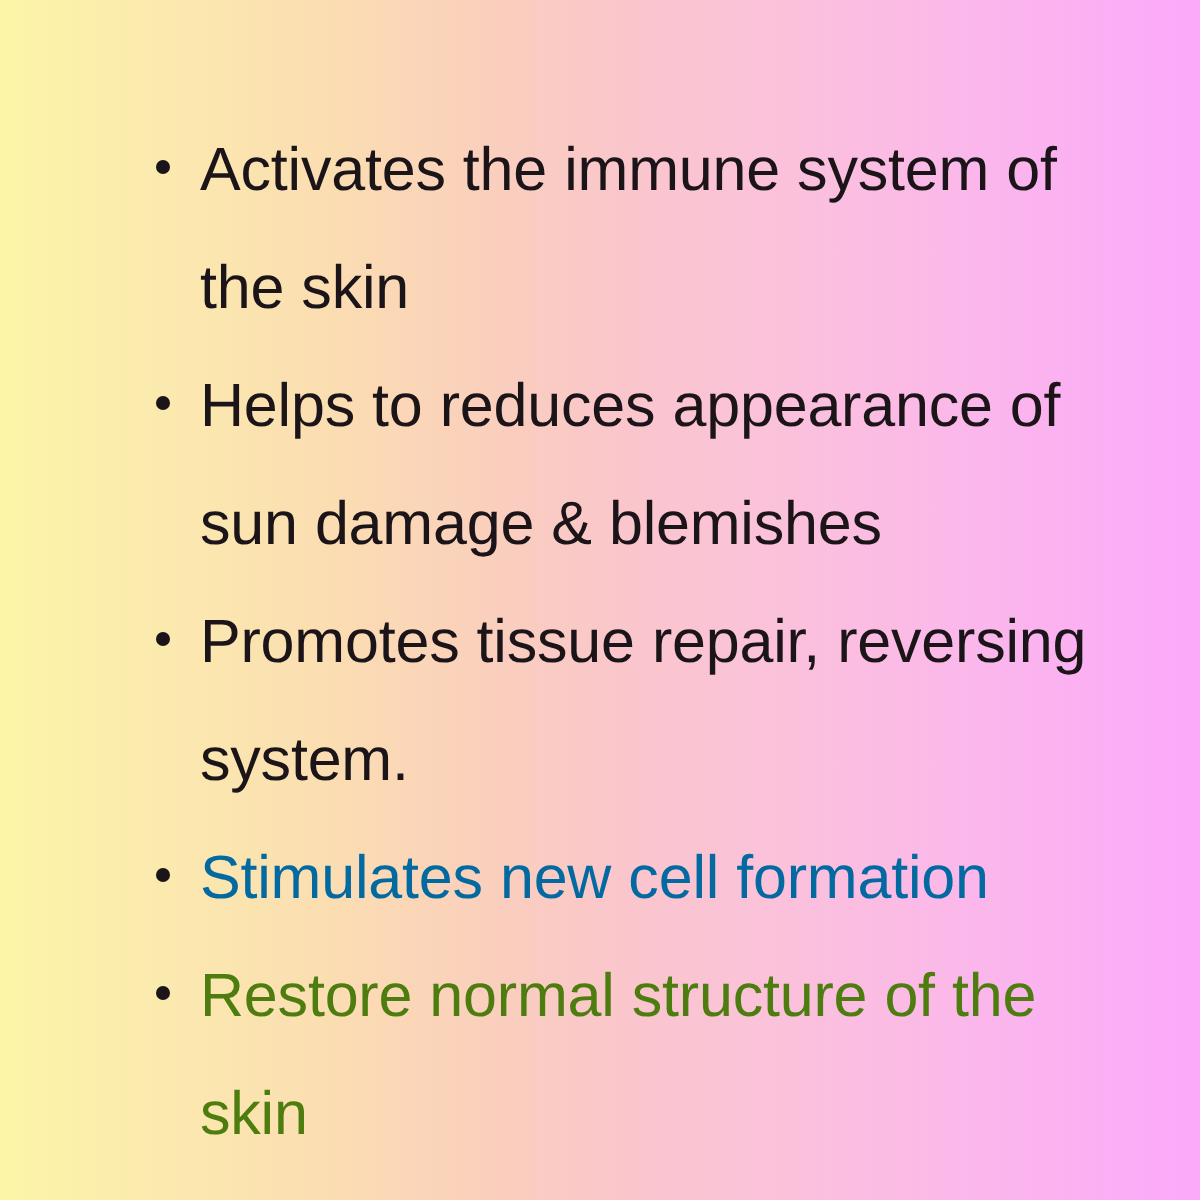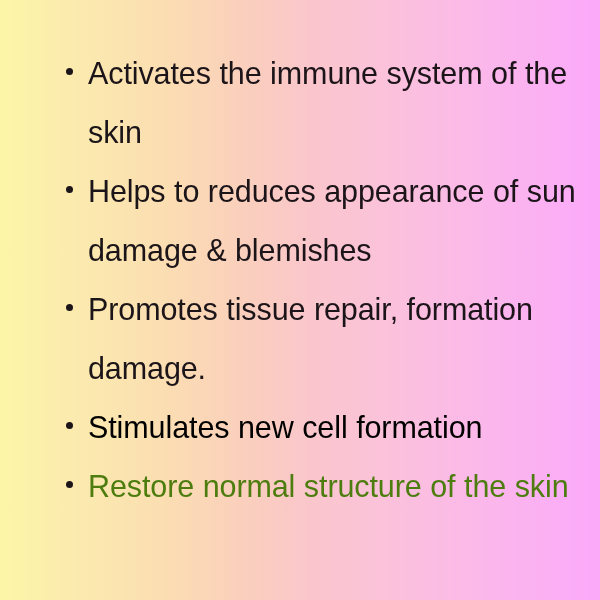--- a/index.html
+++ b/index.html
@@ -25,21 +25,21 @@
   #gradient-layer {
     position: absolute;
     inset: 0;
     z-index: 0;
   }
 
   #benefits-list {
     position: relative;
     z-index: 1;
     list-style: none;
-    margin: 0;
+    margin: 12px;
     padding: 12px;
     padding-top: 44px;
     padding-left: 66px;
     padding-right: 20px;
   }
 
   .benefit-item {
     position: relative;
     display: block;
     color: #1b1418;
@@ -79,24 +79,24 @@
       <span class="benefit-text">Activates the immune system of the skin</span>
     </li>
 
     <li class="benefit-item" style="color: rgb(27, 20, 24);">
       <span class="bullet-icon" style="background: rgb(27, 20, 24);"></span>
       <span class="benefit-text">Helps to reduces appearance of sun damage &amp; blemishes</span>
     </li>
 
     <li class="benefit-item" style="color: rgb(27, 20, 24);">
       <span class="bullet-icon" style="background: rgb(27, 20, 24);"></span>
-      <span class="benefit-text">Promotes tissue repair, formation damage.</span>
+      <span class="benefit-text">Promotes tissue repair, reversing system.</span>
     </li>
 
-    <li class="benefit-item" style="color: #000000;">
+    <li class="benefit-item" style="color: #0369a1;">
       <span class="bullet-icon" style="background: rgb(27, 20, 24);"></span>
       <span class="benefit-text">Stimulates new cell formation</span>
     </li>
 
     <li class="benefit-item" style="color: #4d7c0f;">
       <span class="bullet-icon" style="background: rgb(27, 20, 24);"></span>
       <span class="benefit-text">Restore normal structure of the skin</span>
     </li>
 
   </ul>

